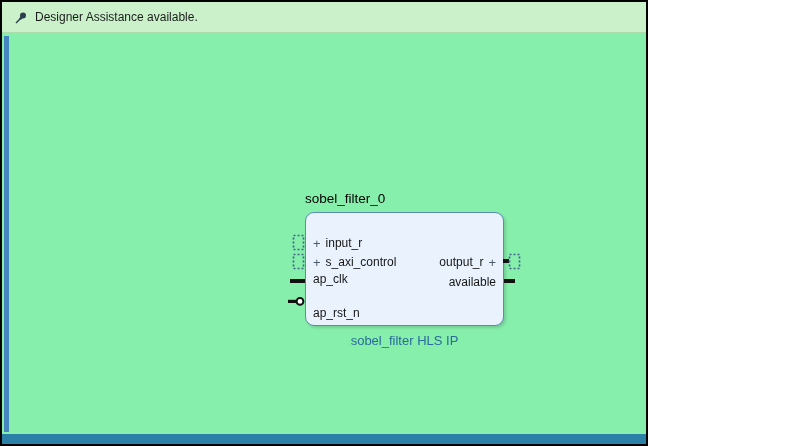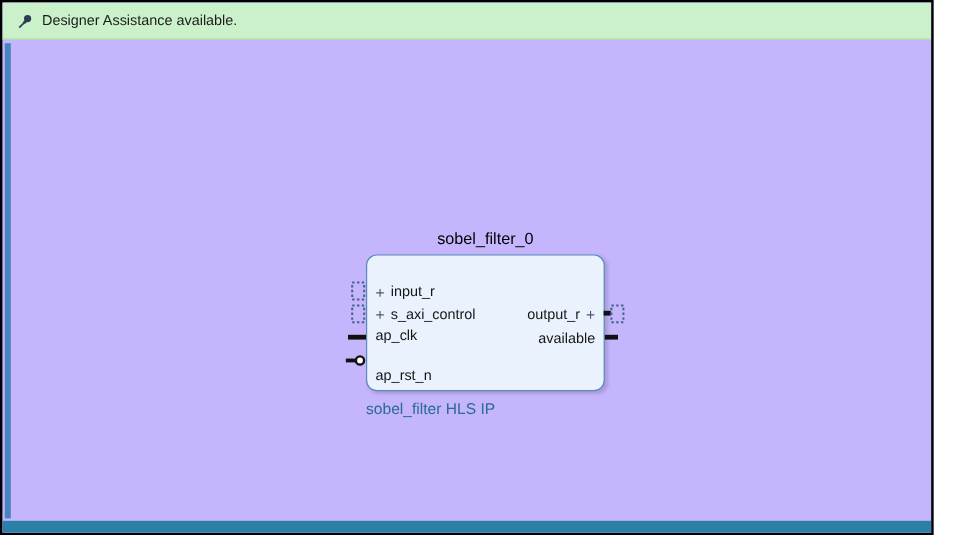--- a/index.html
+++ b/index.html
@@ -1,21 +1,21 @@
 <!DOCTYPE html>
 <html><head>
 <meta charset="utf-8">
 <style>
   html,body{margin:0;padding:0;background:#ffffff;}
   .window{
     position:relative;
-    width:778px;height:446px;
+    width:648px;height:446px;
     box-sizing:border-box;
     border:2px solid #000000;
-    background:#c4b5fd;
+    background:#86efac;
     font-family:"Liberation Sans", sans-serif;
     overflow:hidden;
   }
   
   .banner{
     position:absolute;left:0;top:0;right:0;height:31px;
     background:#cbf1cb;
     border-bottom:1px solid #aadcaa;
     display:flex;align-items:center;
     padding-left:12px;
@@ -29,33 +29,33 @@
     position:absolute;left:2px;top:34px;bottom:12px;width:5px;
     background:#4486bd;
   }
   .bottom-bar{
     position:absolute;left:0;right:0;bottom:0;height:10px;
     background:#2a80a6;
   }
   
   .block-title{
     position:absolute;left:303px;top:189px;width:199px;
-    text-align:center;font-size:13.5px;color:#000000;
+    font-size:13.5px;color:#000000;
   }
   .ip-block{
     position:absolute;left:303px;top:210px;width:199px;height:114px;
     box-sizing:border-box;
     background:#e9f2fd;
     border:1.4px solid #5b8ab8;
     border-radius:9px;
     box-shadow:2px 2px 3px rgba(0,0,0,0.14);
   }
   .block-subtitle{
     position:absolute;left:303px;top:331px;width:199px;
-    text-align:left;font-size:13px;color:#2a6b9b;
+    text-align:center;font-size:13px;color:#2a6b9b;
   }
   .port-row{
     position:absolute;height:16px;display:flex;align-items:center;
     font-size:12px;color:#161616;white-space:nowrap;
   }
   .port-row.left{left:7px;}
   .port-row.right{right:7px;justify-content:center;}
   .expand{
     font-size:13px;color:#4a5a6a;line-height:1;font-weight:400;
   }

